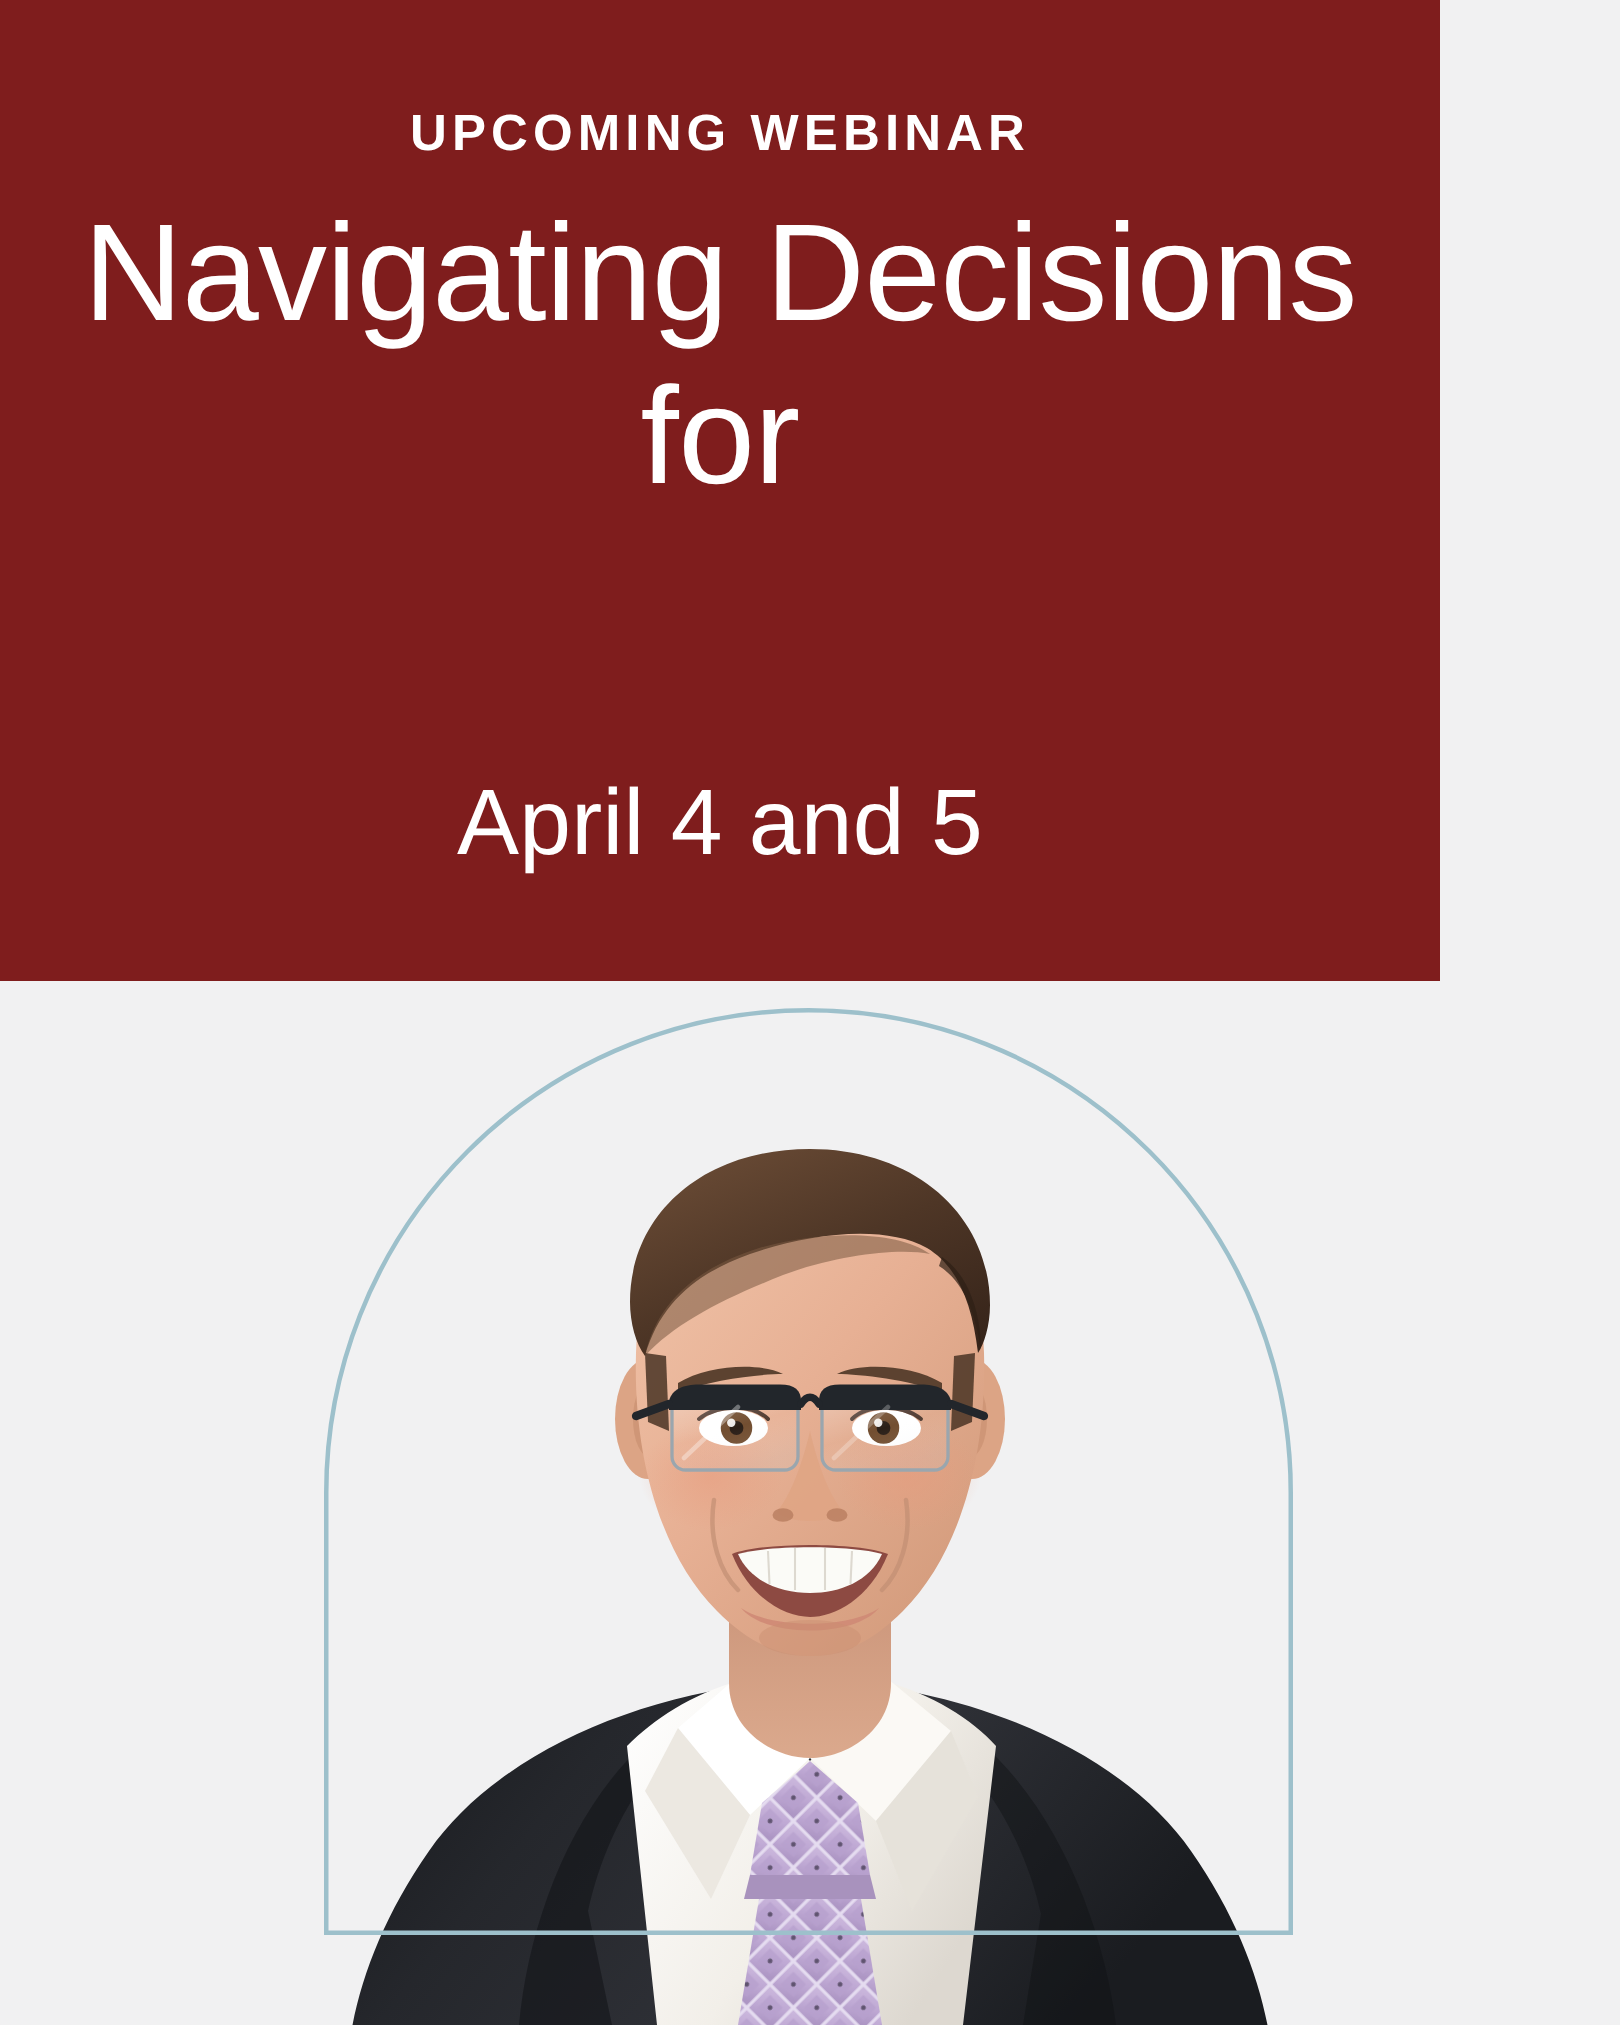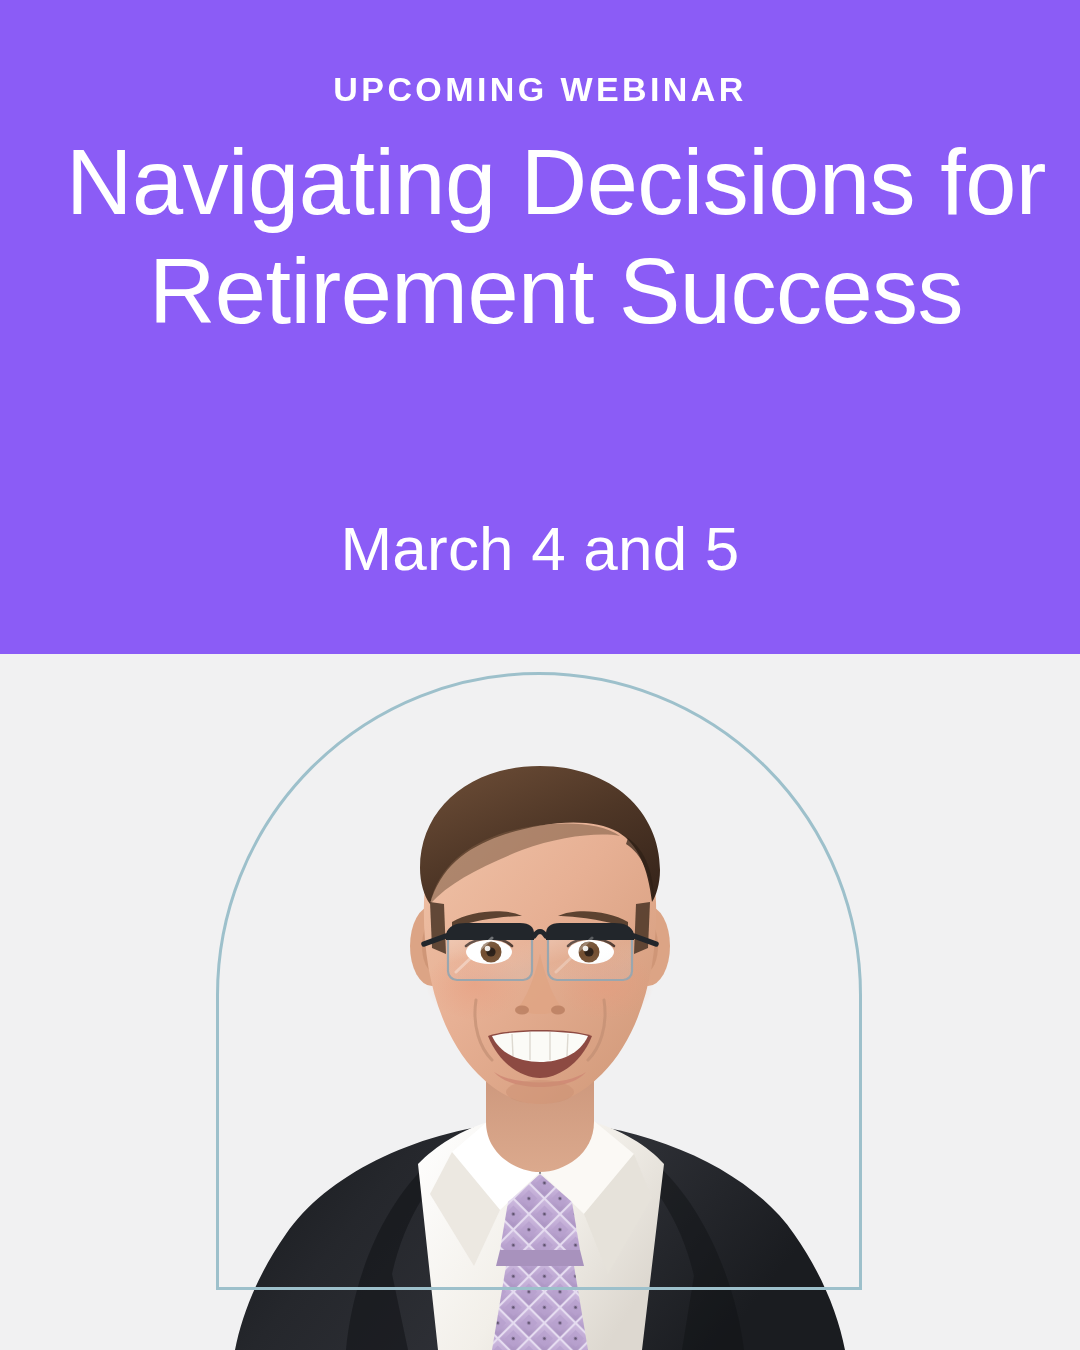--- a/index.html
+++ b/index.html
@@ -16,23 +16,23 @@
     overflow: hidden;
     font-family: "Liberation Sans", sans-serif;
     background: #f1f1f2;
   }
 
   
   .hero {
     position: absolute;
     left: 0;
     top: 0;
-    width: 1080px;
+    width: 960px;
     height: 654px;
-    background: #8b5cf6;
+    background: #7f1d1d;
     text-align: center;
   }
 
   .eyebrow {
     position: absolute;
     left: 0;
     top: 72px;
     width: 100%;
     color: #ffffff;
     font-size: 34px;
@@ -44,21 +44,20 @@
   .headline {
     position: absolute;
     left: 0;
     top: 128px;
     width: 100%;
     color: #ffffff;
     font-size: 92px;
     font-weight: 300;
     line-height: 1.18;
     letter-spacing: -0.5px;
-    margin-left: 16px;
   }
   .headline .hl-line { display: block; }
 
   .featuring {
     position: absolute;
     left: 0;
     top: 366px;
     width: 100%;
     color: #ffffff;
     font-size: 60px;
@@ -119,25 +118,24 @@
 <body>
 
 <div class="poster">
 
   <div class="hero">
 
     <div class="eyebrow">UPCOMING WEBINAR</div>
 
     <div class="headline">
       <span class="hl-line">Navigating Decisions for</span>
-      <span class="hl-line">Retirement Success</span>
     </div>
 
 
-    <div class="dateline">March 4 and 5</div>
+    <div class="dateline">April 4 and 5</div>
   </div>
 
   <div class="photo-panel">
 
     <div class="portrait">
       <svg viewBox="0 0 1080 696" xmlns="http://www.w3.org/2000/svg" role="img">
         <defs>
           <clipPath id="panelClip">
             <rect x="0" y="0" width="1080" height="696"></rect>
           </clipPath>

